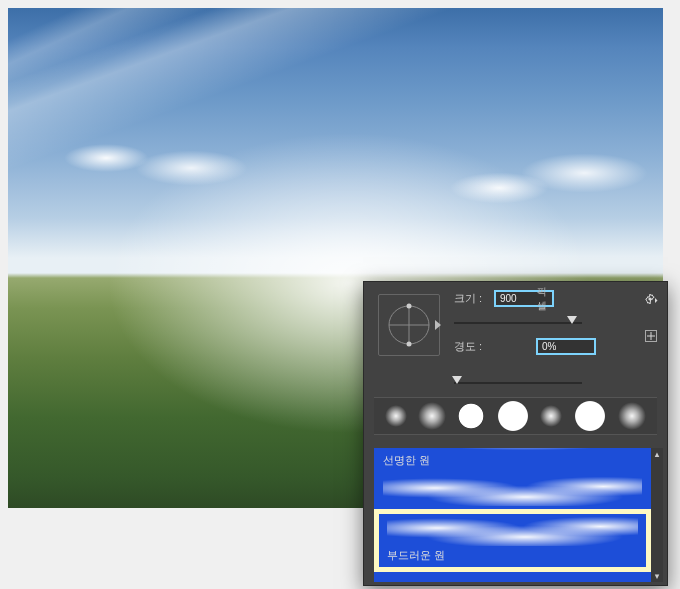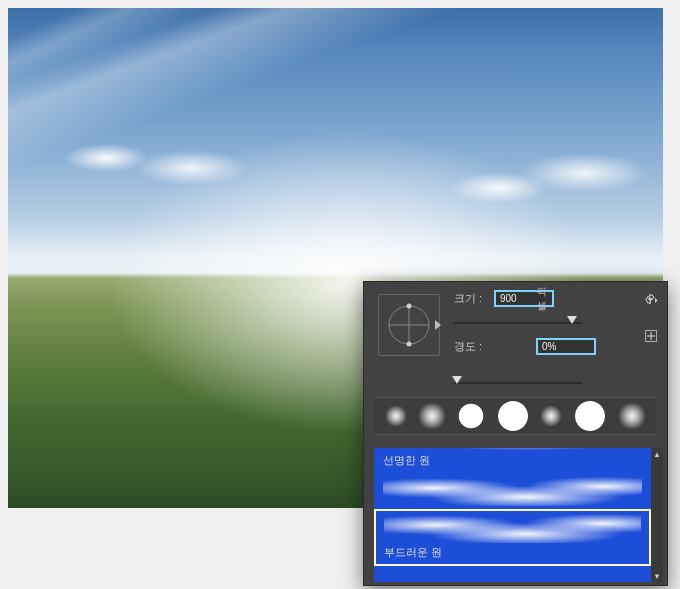--- a/index.html
+++ b/index.html
@@ -130,21 +130,21 @@
   .scroll-arrow{
     position:absolute; left:0; width:12px; height:12px; color:#ccc; font-size:9px; text-align:center; line-height:12px;
   }
   .scroll-up{ top:0;} .scroll-dn{ bottom:0;}
 
   .brush-item{
     position:relative;
     padding:0 2px 2px 2px;
     border:1px solid transparent;
   }
-  .brush-item.selected{ border:2px solid #fef9c3; }
+  .brush-item.selected{ border:5px solid #fef9c3; }
   .brush-stroke{
     height:30px; margin:2px 6px 0 6px;
     background:
       radial-gradient(ellipse 120px 14px at 20% 40%, rgba(255,255,255,0.95), rgba(255,255,255,0) 70%),
       radial-gradient(ellipse 140px 16px at 55% 70%, rgba(255,255,255,0.95), rgba(255,255,255,0) 70%),
       radial-gradient(ellipse 110px 14px at 85% 35%, rgba(255,255,255,0.95), rgba(255,255,255,0) 70%);
   }
   .brush-stroke.sharp{
     background:
       radial-gradient(ellipse 120px 10px at 20% 40%, #fff, rgba(255,255,255,0) 75%),

